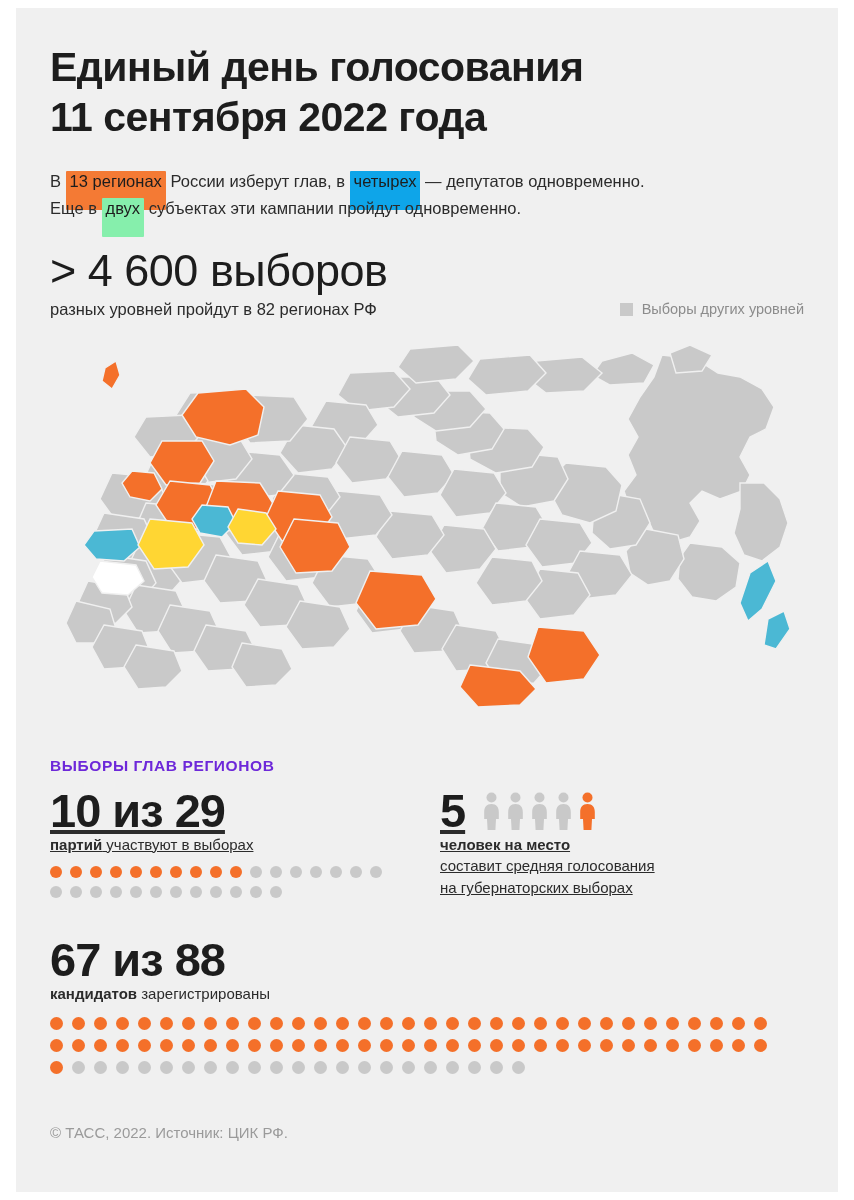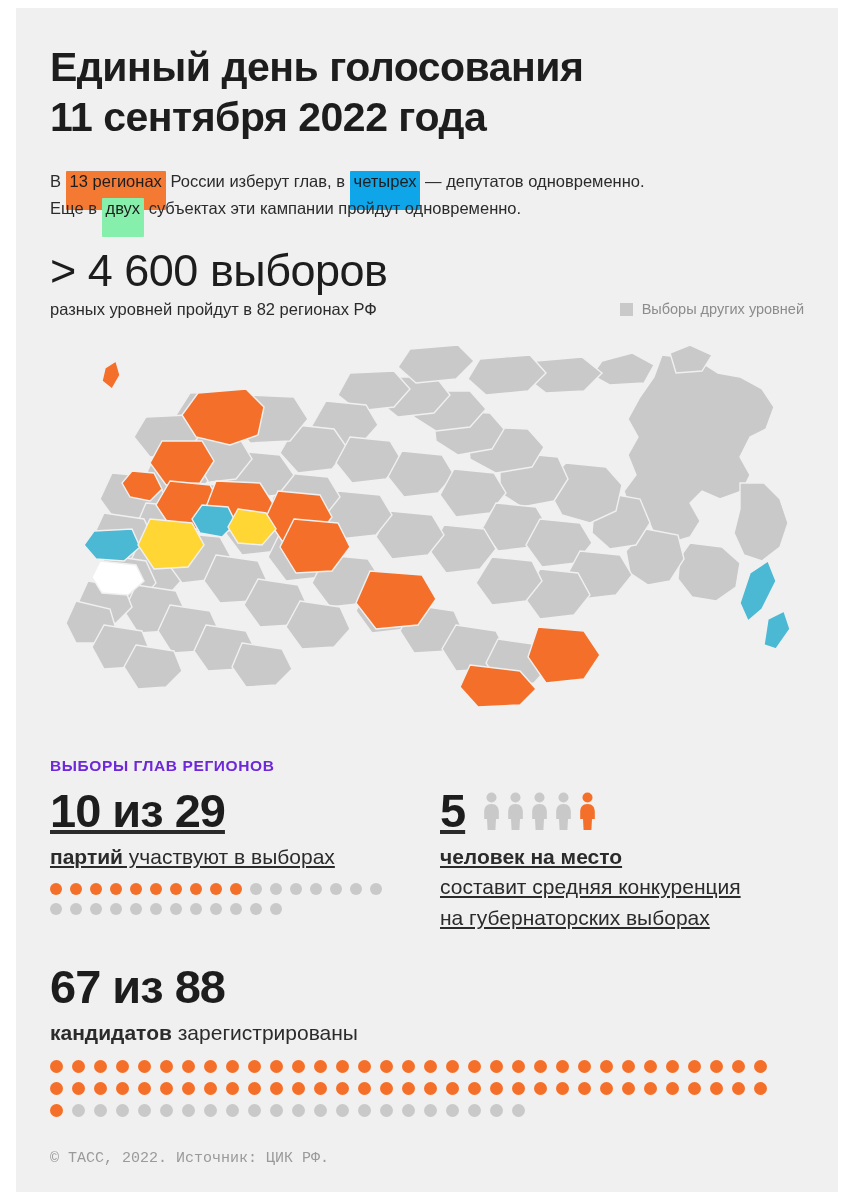--- a/index.html
+++ b/index.html
@@ -123,24 +123,24 @@
   .col-right { width: 360px; }
 
   .stat-num {
     font-size: 47px;
     font-weight: bold;
     line-height: 1.0;
     color: #1d1d1d;
     letter-spacing: -1px;
   }
   .stat-cap {
-    font-size: 21px;
+    font-size: 15px;
     line-height: 1.45;
     color: #2b2b2b;
-    margin-top: 8px;
+    margin-top: 0;
   }
   .stat-cap b { font-weight: bold; }
 
   
   .dots {
     margin-top: 11px;
     display: flex;
     flex-wrap: wrap;
     width: 356px;
   }
@@ -177,24 +177,23 @@
   }
   .people svg { display: block; }
 
   .right-head {
     display: flex;
     align-items: center;
     gap: 18px;
   }
 
   .credit {
-    margin-top: 24px;
+    margin-top: 41px;
     font-size: 15px;
     color: #9a9a9a;
-    font-family: Liberation Mono, monospace;
   }
 </style>
 </head>
 <body>
 
 <div class="page">
   <div class="inner">
 
     <h1 class="title">Единый день голосования
 11 сентября 2022 года</h1>
@@ -373,21 +372,21 @@
                 <path d="M8.5 12 C3.6 12 1.2 15 1.2 20 L1.2 27 L4 27 L4.6 38 L12.4 38 L13 27 L15.8 27 L15.8 20 C15.8 15 13.4 12 8.5 12 Z" fill="#c9c9c9"></path>
               </svg>
               <svg width="17" height="38" viewBox="0 0 17 38">
                 <circle cx="8.5" cy="5.5" r="5" fill="#f4702a"></circle>
                 <path d="M8.5 12 C3.6 12 1.2 15 1.2 20 L1.2 27 L4 27 L4.6 38 L12.4 38 L13 27 L15.8 27 L15.8 20 C15.8 15 13.4 12 8.5 12 Z" fill="#f4702a"></path>
               </svg>
             </div>
         </div>
         <div class="stat-cap">
           <b>человек на место</b><br>
-          <span>составит средняя конкуренция</span><br>
+          <span>составит средняя голосования</span><br>
           <span>на губернаторских выборах</span>
         </div>
       </div>
     </div>
 
     <div style="margin-top:30px;">
       <div class="stat-num">67 из 88</div>
       <div class="stat-cap">
         <b>кандидатов</b><span> зарегистрированы</span>
       </div>

